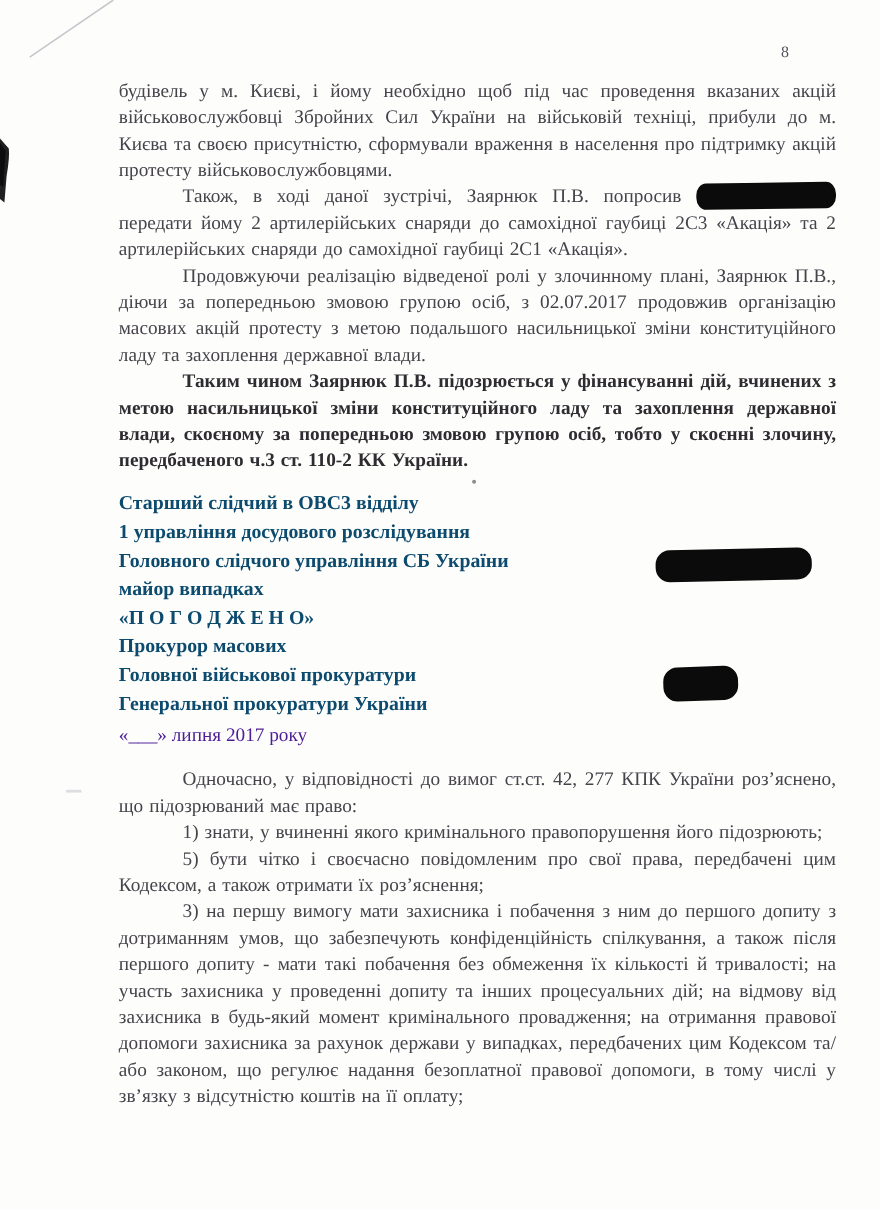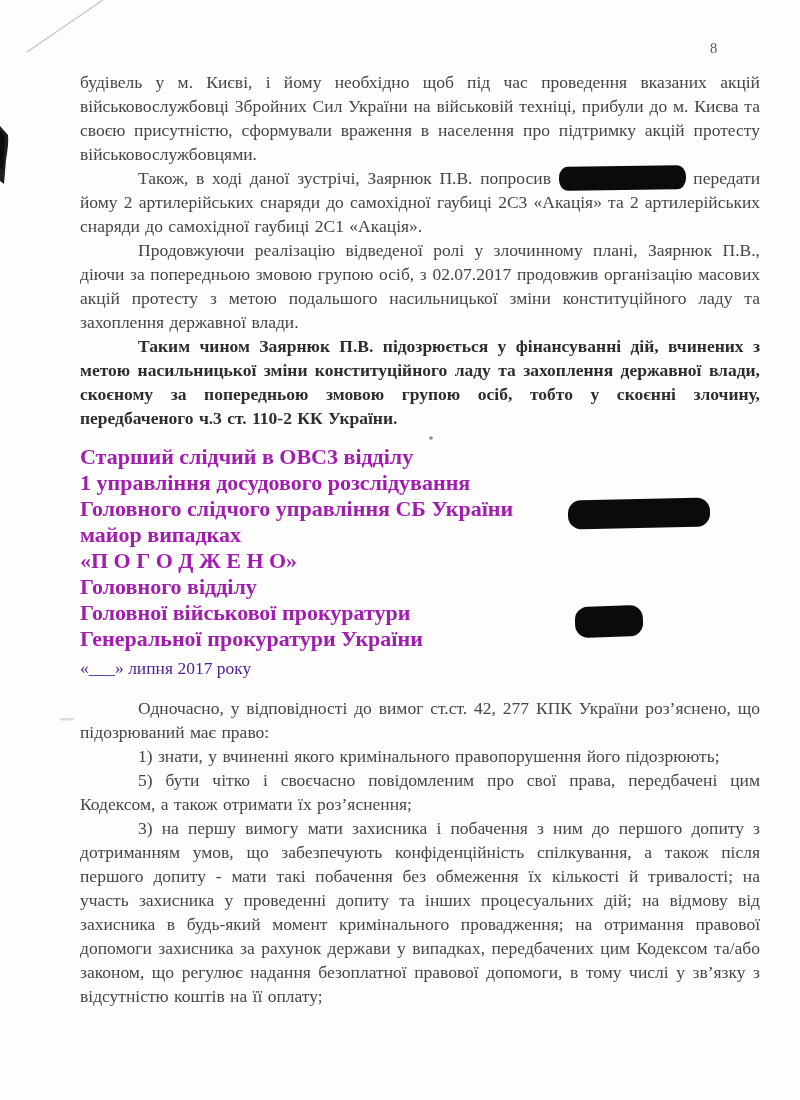--- a/index.html
+++ b/index.html
@@ -22,42 +22,42 @@
     position: absolute;
     top: 40px;
     left: 710px;
     z-index: 3;
     font-size: 14.5px;
     color: #56525a;
   }
   .content {
     position: relative;
     z-index: 2;
-    padding: 70px 40px 0 80px;
+    padding: 70px 40px 0 108px;
   }
   .para {
     margin: 0;
     text-align: justify;
     text-indent: 58px;
     font-size: 17.5px;
     line-height: 24px;
     color: #46434b;
     word-spacing: 1px;
   }
   .para.continued { text-indent: 0; }
   .para.bold {
     font-weight: bold;
     color: #2e2b31;
     margin-top: 0;
   }
   .sig-block {
     position: relative;
     font-weight: bold;
-    color: #a21caf;
-    font-size: 22px;
+    color: #0c4a6e;
+    font-size: 18px;
     line-height: 26px;
   }
   .sig-block.investigator { margin-top: 14px; }
   .sig-block.approval { margin-top: 0; }
   .date-line {
     margin-top: 4px;
     font-size: 17.5px;
     line-height: 24px;
     color: #4c1d95;
   }
@@ -118,21 +118,21 @@
     <div class="sig-block investigator">
       <div>Старший слідчий в ОВС3 відділу</div>
       <div>1 управління досудового розслідування</div>
       <div>Головного слідчого управління СБ України</div>
       <div>майор випадках</div>
       <div class="redaction redaction-sig1"></div>
     </div>
 
     <div class="sig-block approval">
       <div>«П О Г О Д Ж Е Н О»</div>
-      <div>Головного відділу</div>
+      <div>Прокурор масових</div>
       <div>Головної військової прокуратури</div>
       <div>Генеральної прокуратури України</div>
       <div class="redaction redaction-sig2"></div>
     </div>
 
     <div class="date-line">«___» липня 2017 року</div>
 
     <p class="para rights-intro">Одночасно, у відповідності до вимог ст.ст. 42, 277 КПК України роз’яснено, що підозрюваний має право:</p>
     <p class="para">1) знати, у вчиненні якого кримінального правопорушення його підозрюють;</p>
     <p class="para">5) бути чітко і своєчасно повідомленим про свої права, передбачені цим Кодексом, а також отримати їх роз’яснення;</p>

